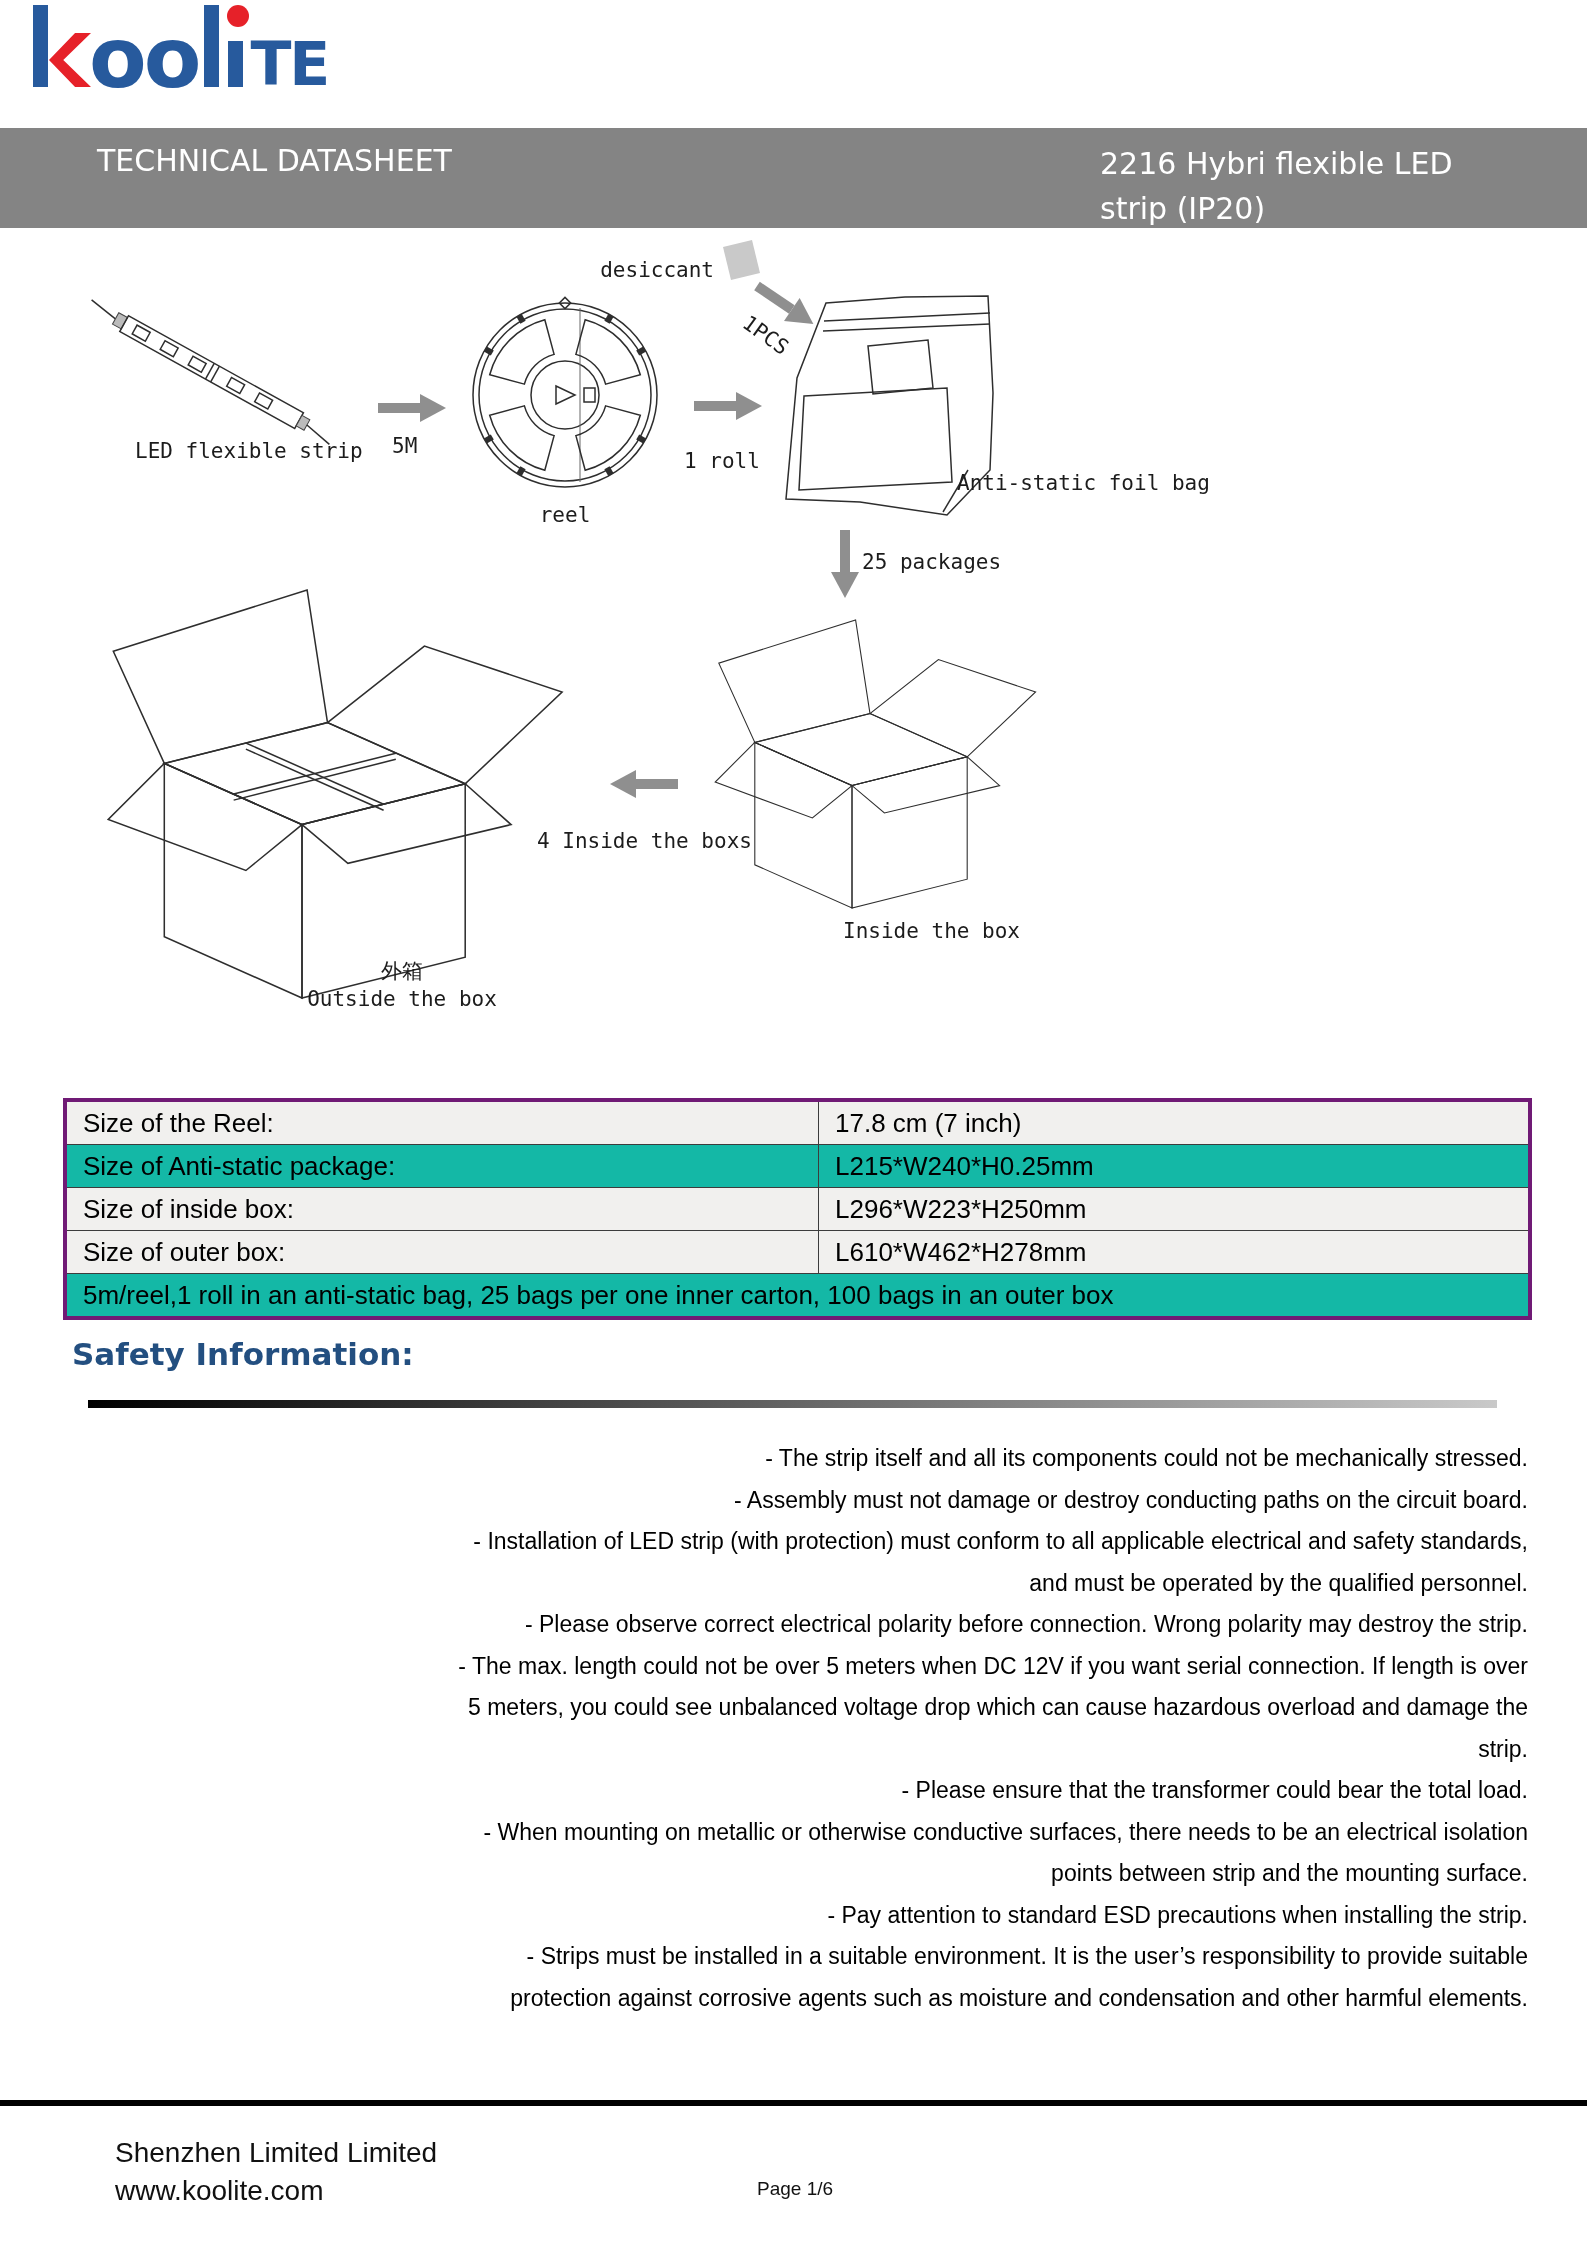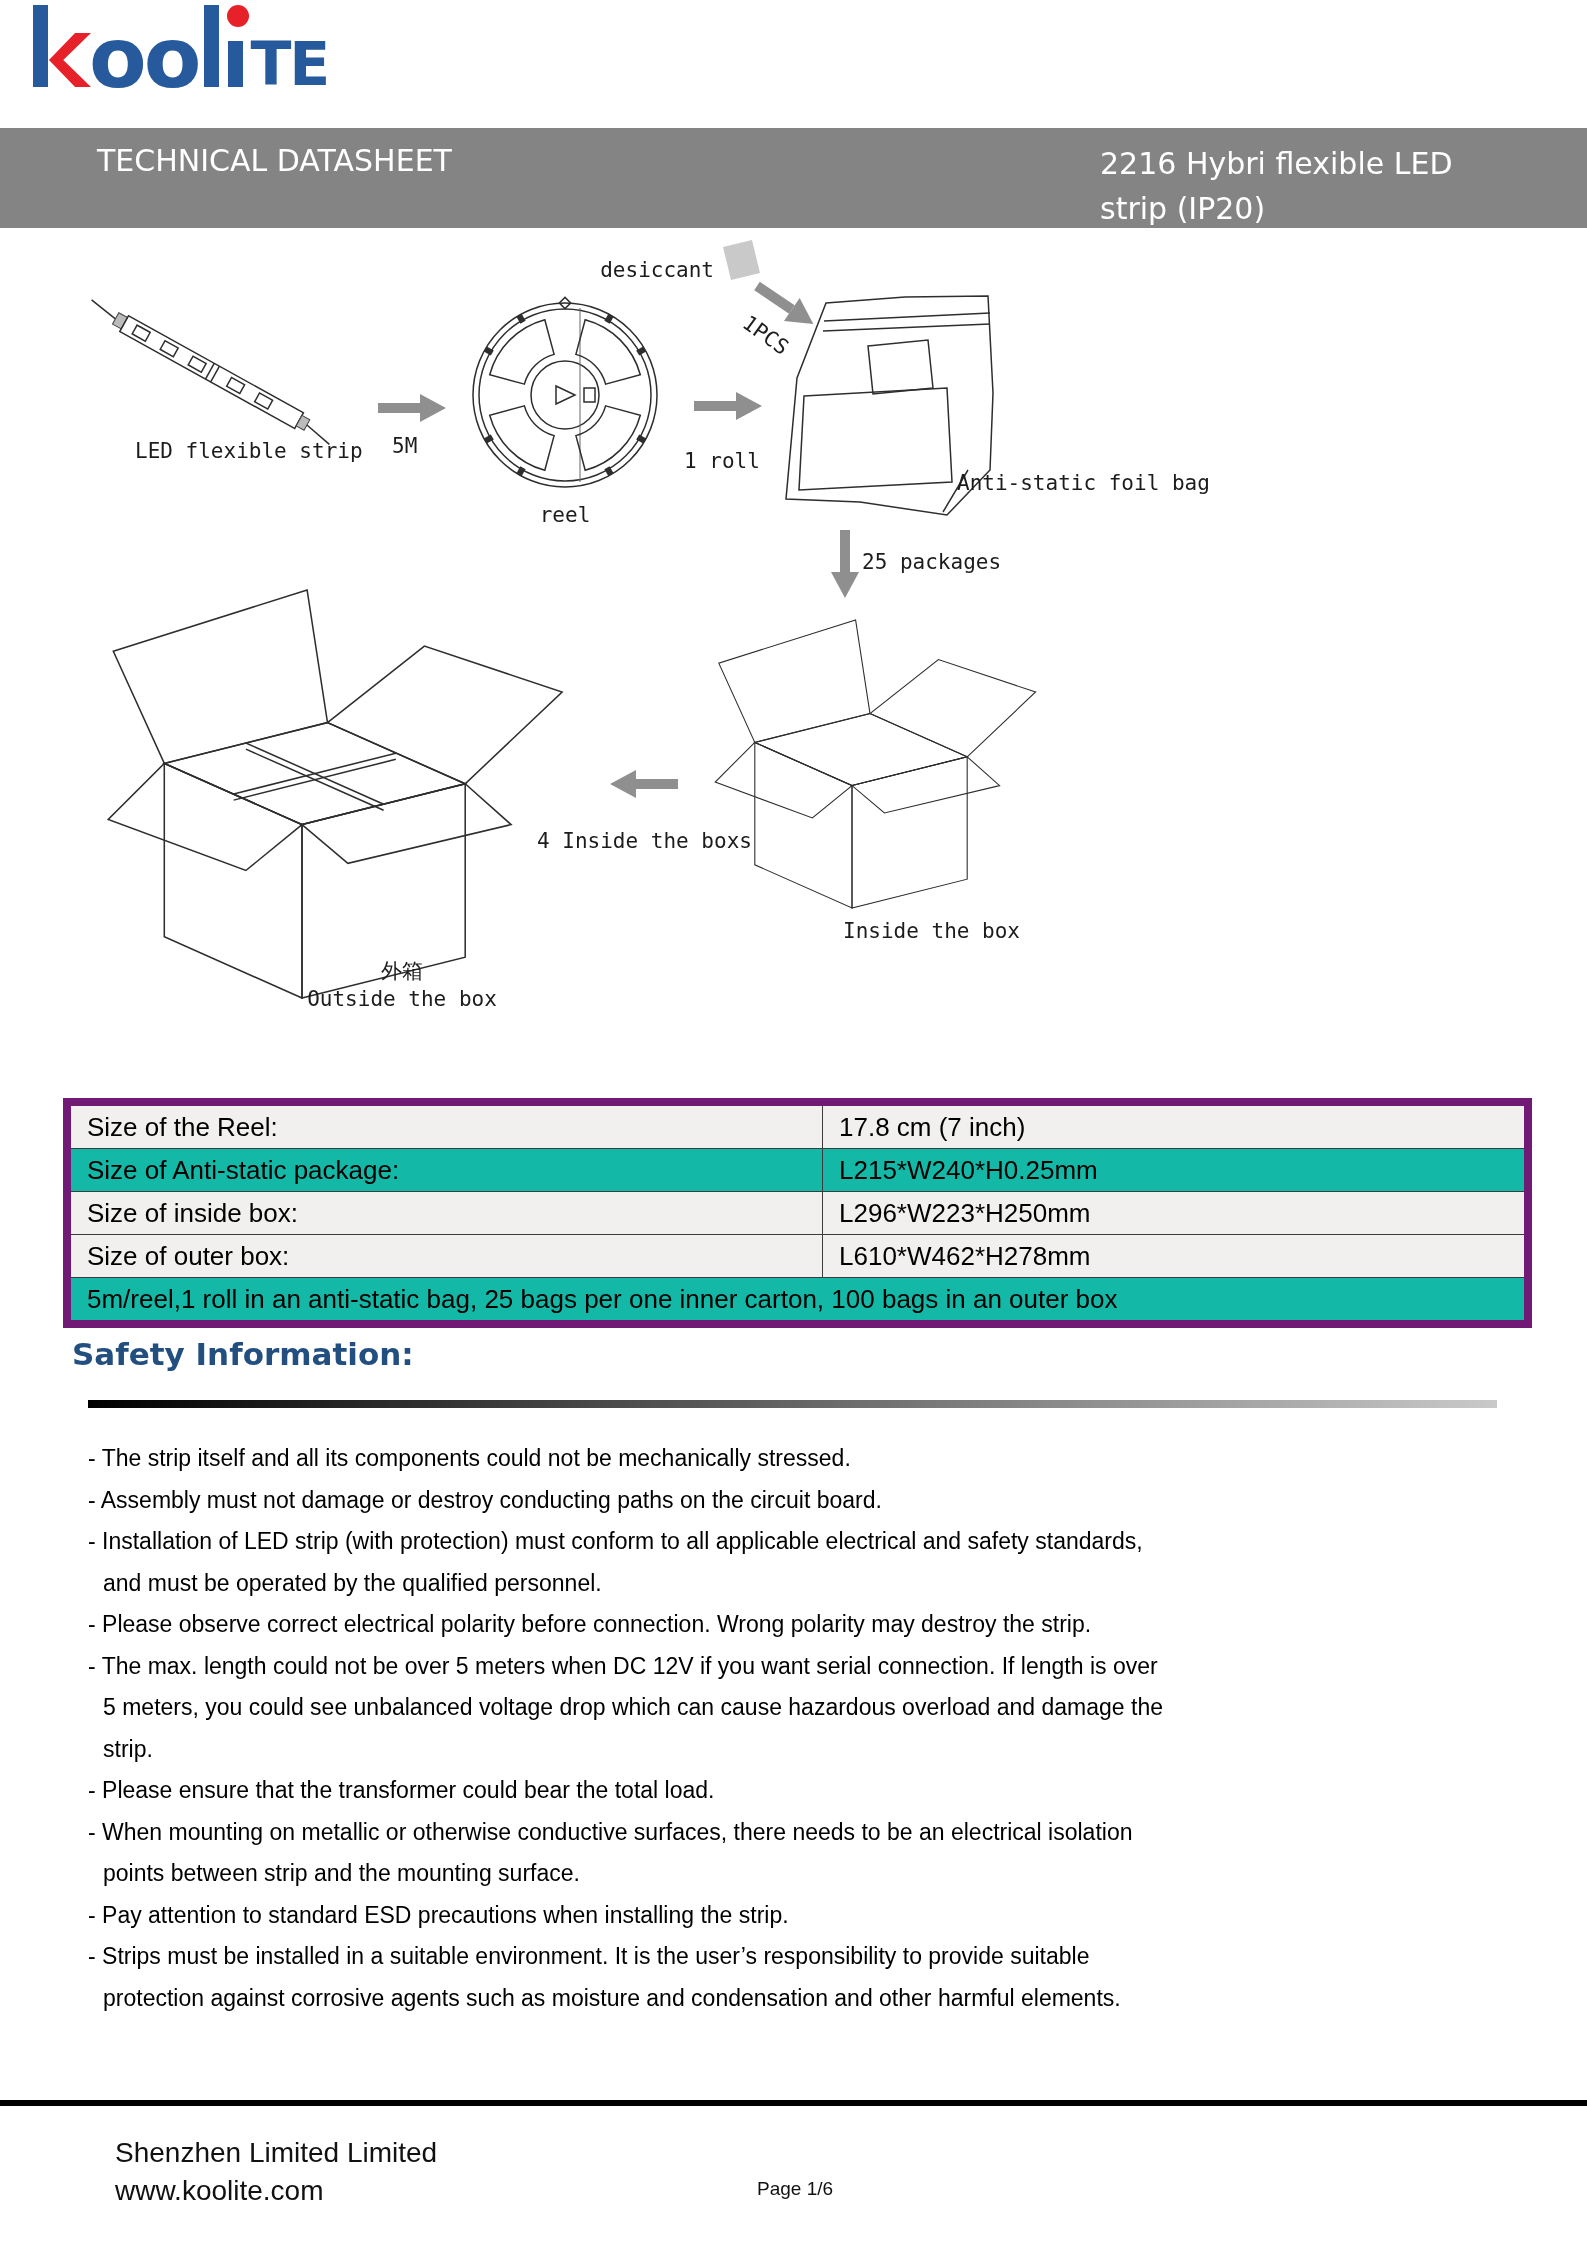--- a/index.html
+++ b/index.html
@@ -30,32 +30,32 @@
   
   .diagram{position:absolute;left:0;top:228px;}
   .dtext{font-family:"DejaVu Sans Mono",monospace;font-size:21px;fill:#1c1c1c;}
   .dline{stroke:#2e2e2e;stroke-width:1.5;fill:none;}
   .garrow{fill:#8f8f8f;}
 
   
   .sizetable{position:absolute;left:63px;top:1098px;width:1469px;border-collapse:collapse;
              font-size:26px;}
   .sizetable td{border:1px solid #3c3c3c;height:42px;padding:0 0 0 16px;}
-  .sizetable{border:8px solid #701a75;}
+  .sizetable{border:4px solid #701a75;}
   .row-light td{background:#f1f0ee;}
   .row-dark td{background:#14b8a6;}
   .col1{width:735px;}
 
   
   .safety-head{position:absolute;left:72px;top:1336px;font-family:"DejaVu Sans",sans-serif;
                font-weight:bold;font-size:31px;color:#234f80;}
   .grad-rule{position:absolute;left:88px;top:1400px;width:1409px;height:8px;
              background:linear-gradient(to right,#000000,#c9c9c9);}
   .slines{position:absolute;left:88px;top:1438px;width:1440px;font-size:23px;line-height:41.5px;
-          color:#000;}
+          color:#000;text-align:right;}
   .sline{white-space:nowrap;}
   .sline.cont{padding-left:15px;}
 
   
   .footer-rule{position:absolute;left:0;top:2100px;width:1587px;height:6px;background:#000;}
   .footer-co{position:absolute;left:115px;top:2134px;font-size:28px;line-height:38px;color:#111;}
   .footer-page{position:absolute;left:757px;top:2178px;font-size:19px;color:#111;}
 </style>
 </head>
 <body>

